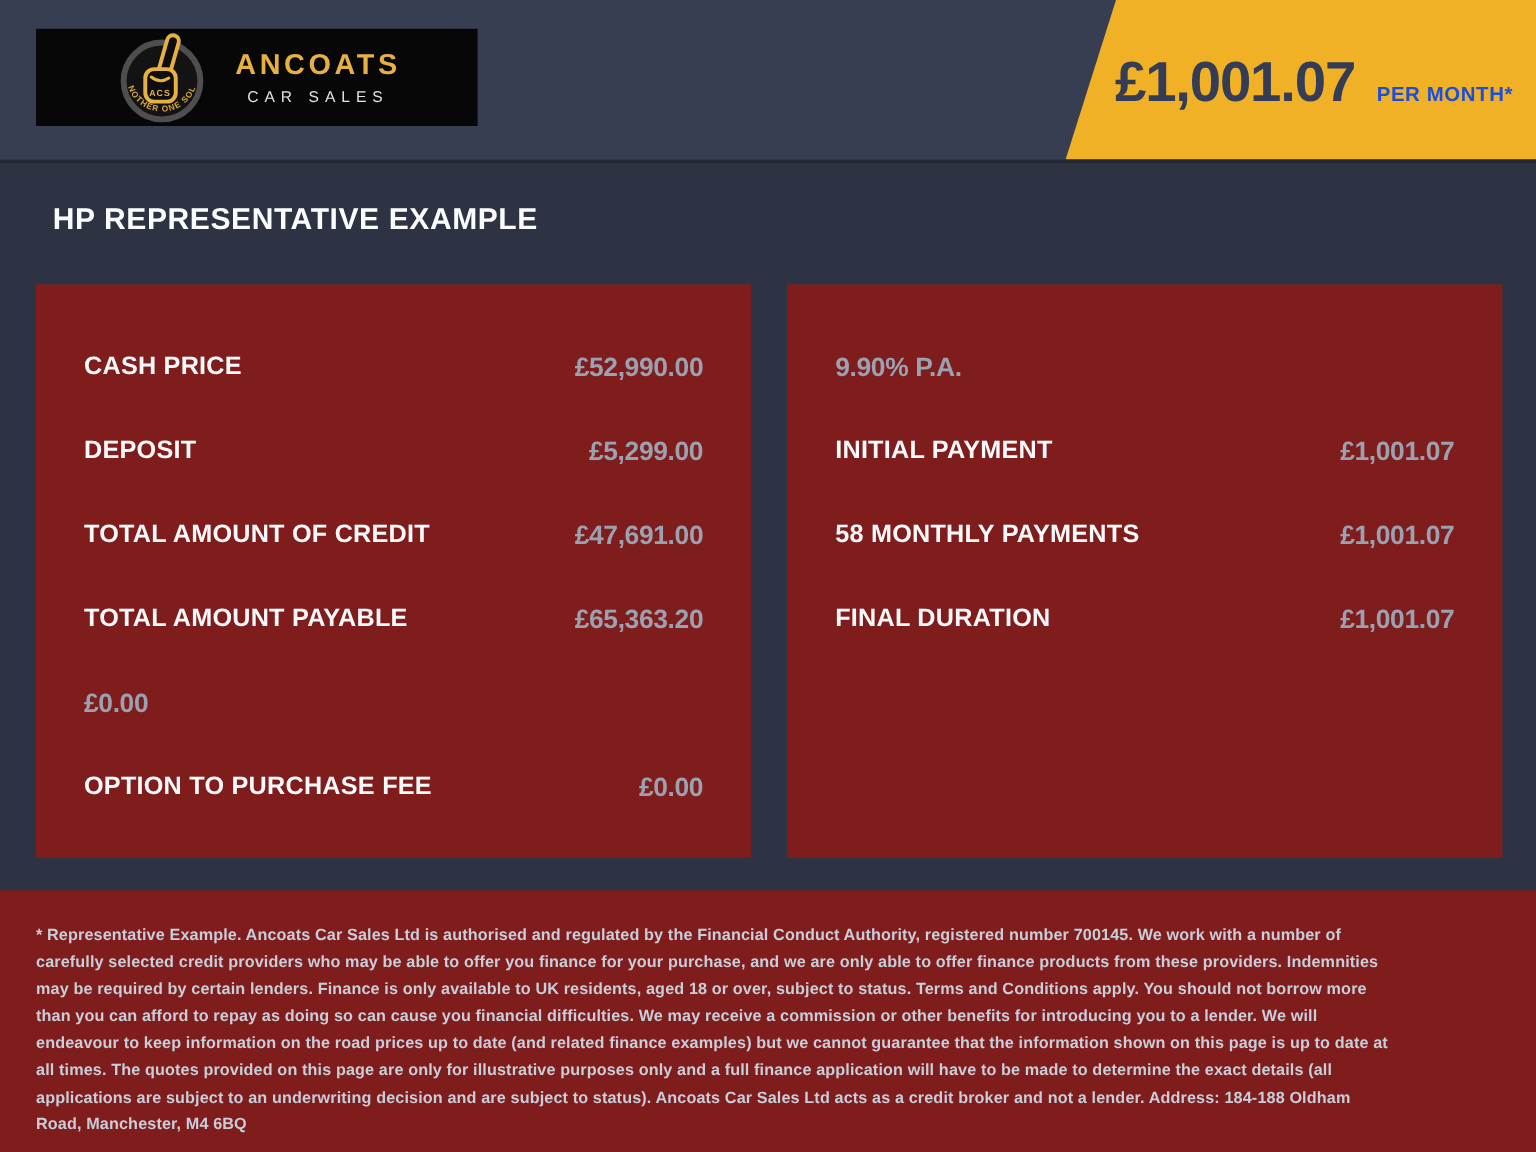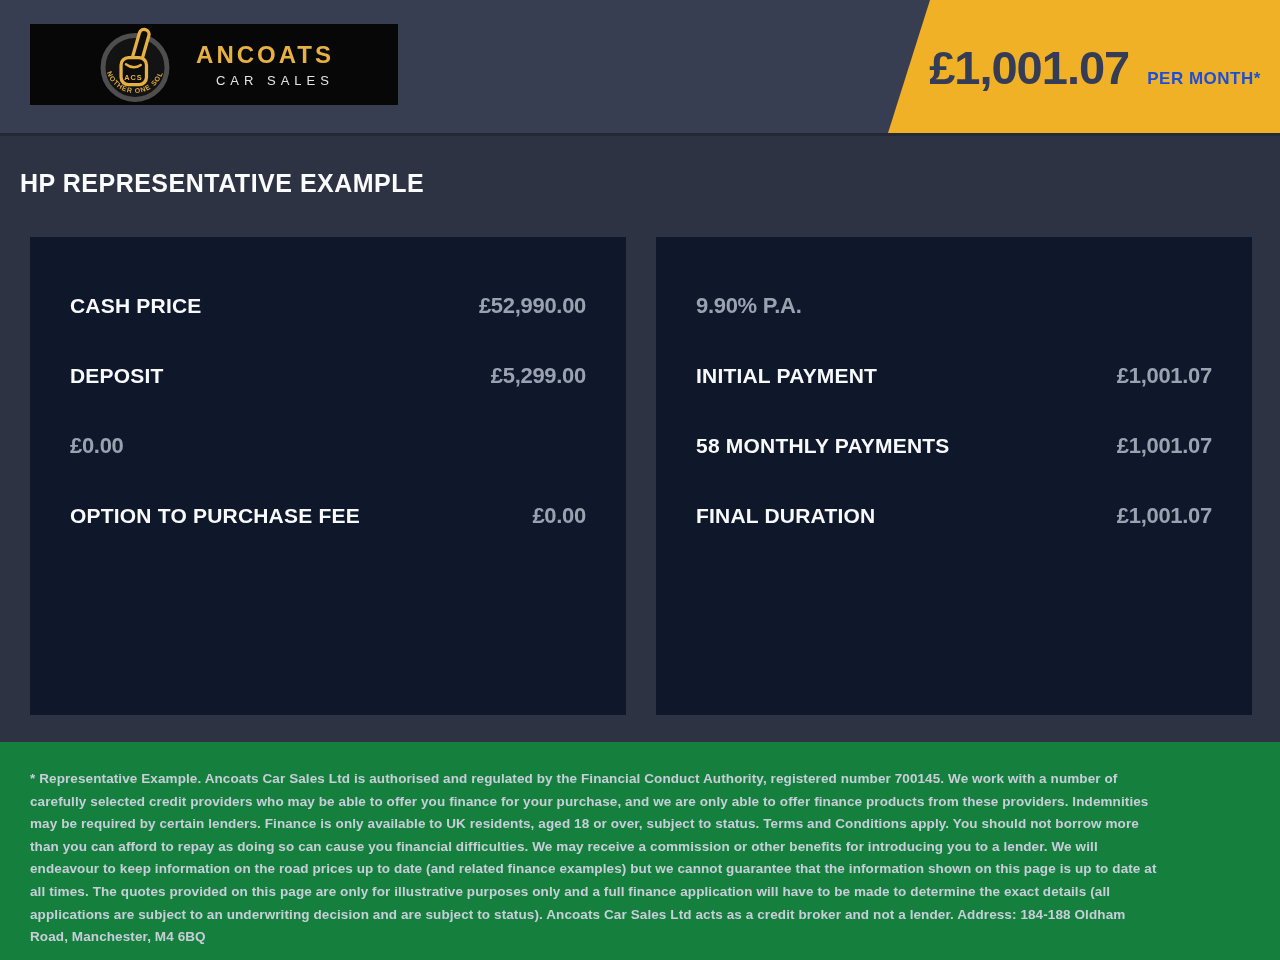--- a/index.html
+++ b/index.html
@@ -23,21 +23,21 @@
     position: absolute;
     left: 30px; top: 24px;
     width: 368px; height: 81px;
     background: #070707;
     display: flex;
     align-items: center;
     justify-content: center;
     gap: 20px;
   }
   .emblem { width: 82px; height: 82px; overflow: visible; flex: none; }
-  .brand { text-align: right; }
+  .brand { text-align: center; }
   .brand-name {
     font-size: 24px; font-weight: bold;
     color: #E7B042; letter-spacing: 3px;
   }
   .brand-sub {
     font-size: 13px; font-weight: normal;
     color: #E3E3E3; letter-spacing: 5px;
     margin-top: 4px;
   }
   .price-banner {
@@ -57,36 +57,36 @@
     line-height: 1;
   }
   .banner-period {
     font-size: 17px; font-weight: bold;
     color: #1d4ed8; letter-spacing: 0.5px;
     margin-left: 18px;
   }
 
   
   .page-title {
-    margin: 36px 0 0 20px;
+    margin: 36px 0 0 44px;
     font-size: 25px; font-weight: bold;
     color: #FBFCFD; letter-spacing: 0.5px;
     line-height: 29px;
   }
 
   
   .panels {
     display: flex;
     gap: 30px;
     margin: 39px 28px 0 30px;
   }
   .panel {
     flex: 1;
     height: 478px;
-    background: #0f172a;
+    background: #7f1d1d;
     padding: 34px 40px 24px 40px;
   }
   .finance-row {
     height: 70px;
     display: flex;
     justify-content: space-between;
     align-items: center;
   }
   .row-label {
     font-size: 21px; font-weight: bold;
@@ -97,21 +97,21 @@
     font-size: 22px; font-weight: bold;
     color: #9AA1B0; letter-spacing: -0.3px;
     white-space: nowrap;
   }
 
   
   .footer {
     position: absolute;
     left: 0; right: 0;
     top: 742px; bottom: 0;
-    background: #15803d;
+    background: #7f1d1d;
     padding: 26px 30px 0 30px;
   }
   .footer-text {
     max-width: 1130px;
     font-size: 13.5px; font-weight: bold;
     color: #C7CDD9;
     line-height: 22.6px;
     letter-spacing: 0.1px;
   }
 </style>
@@ -156,20 +156,28 @@
   <div class="panel">
     <div class="finance-row">
       <span class="row-label">CASH PRICE</span>
       <span class="row-value">£52,990.00</span>
     </div>
     <div class="finance-row">
       <span class="row-label">DEPOSIT</span>
       <span class="row-value">£5,299.00</span>
     </div>
     <div class="finance-row">
+      <span class="row-label">TOTAL AMOUNT OF CREDIT</span>
+      <span class="row-value">£47,691.00</span>
+    </div>
+    <div class="finance-row">
+      <span class="row-label">TOTAL AMOUNT PAYABLE</span>
+      <span class="row-value">£65,363.20</span>
+    </div>
+    <div class="finance-row">
       <span class="row-value">£0.00</span>
     </div>
     <div class="finance-row">
       <span class="row-label">OPTION TO PURCHASE FEE</span>
       <span class="row-value">£0.00</span>
     </div>
   </div>
 
   <div class="panel">
     <div class="finance-row">

